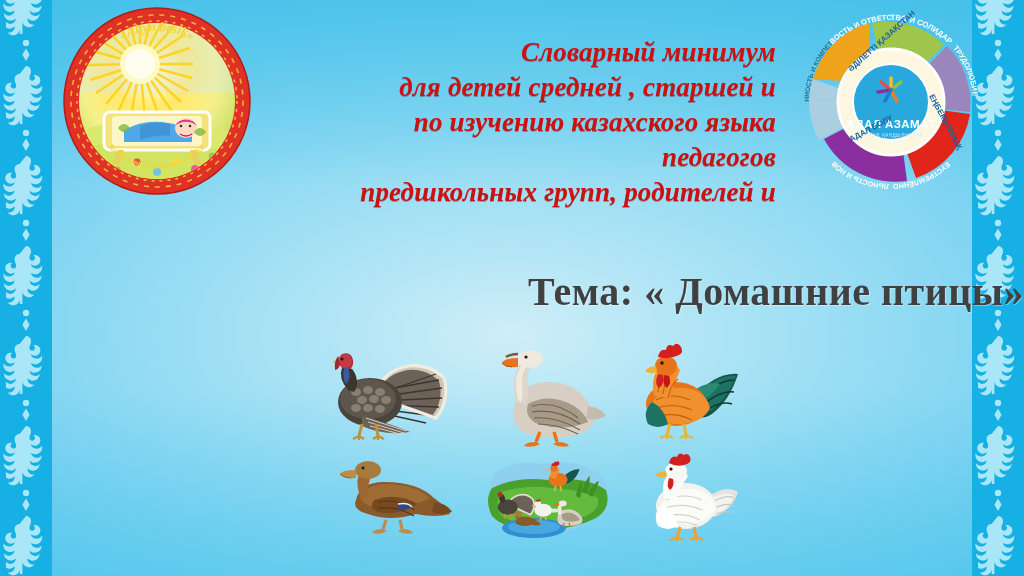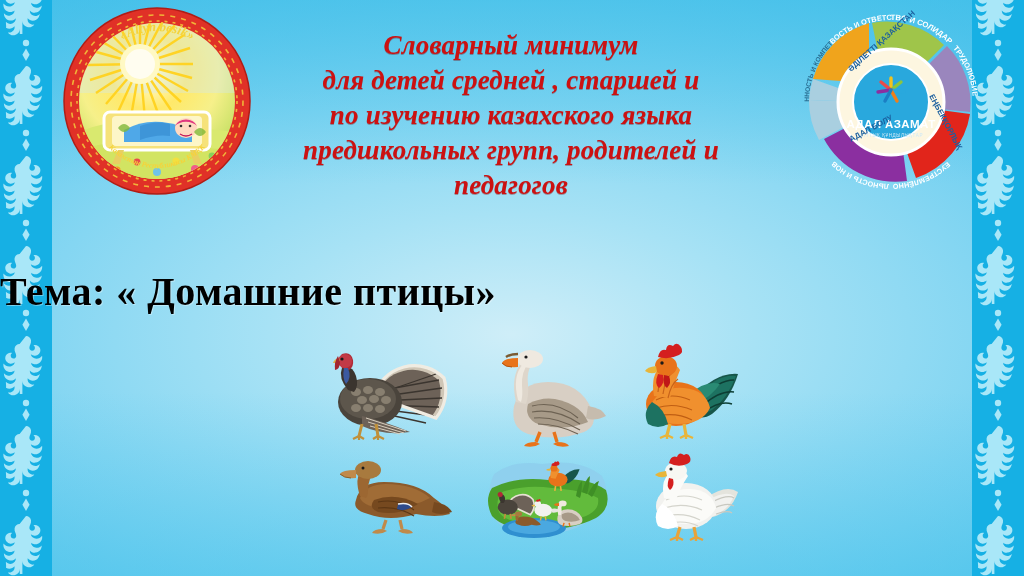--- a/index.html
+++ b/index.html
@@ -27,35 +27,35 @@
     position:absolute;top:0;bottom:0;width:52px;background:#16b0e4;overflow:hidden;
   }
   .border-strip.left{left:0;}
   .border-strip.right{right:0;}
   .border-strip .orn{
     position:absolute;left:0;top:-26px;width:52px;height:630px;
     background-repeat:repeat-y;background-size:52px 90px;
   }
   
   .title-block{
-    position:absolute;left:246px;top:28px;width:530px;
-    text-align:center;z-index:6;
+    position:absolute;left:246px;top:35px;width:530px;
+    text-align:right;z-index:6;
   }
   .title-line{
     color:#cc1111;
     font-family:"Liberation Serif", serif;
     font-weight:bold;font-style:italic;
     font-size:27px;line-height:35px;
     letter-spacing:.2px;
     text-shadow:0 1px 0 rgba(120,0,0,.35);
     white-space:nowrap;
   }
   .subtitle{
-    position:absolute;left:0;right:0;top:268px;text-align:left;z-index:6;
-    color:#000000;
+    position:absolute;left:0;right:0;top:268px;text-align:right;z-index:6;
+    color:#404040;
     font-family:"Liberation Serif", serif;
     font-weight:bold;font-size:40px;line-height:48px;
     letter-spacing:.5px;
     text-shadow:1px 1px 0 rgba(255,255,255,.35);
   }
   
   .emblem{position:absolute;z-index:7;}
   .emblem-left{left:62px;top:4px;width:190px;height:196px;}
   .emblem-right{left:789px;top:0px;width:205px;height:190px;}
   
@@ -296,22 +296,22 @@
         <text x="140" y="96" transform="rotate(62 140 96)">ЕҢБЕКҚОРЛЫҚ</text>
         <text x="62" y="142" transform="rotate(-28 62 142)">АДАЛ БОЛУ</text>
       </g>
     </svg>
   </div>
 
   <div class="title-block">
     <div class="title-line">Словарный минимум</div>
     <div class="title-line">для детей средней , старшей и</div>
     <div class="title-line">по изучению казахского языка</div>
+    <div class="title-line">педагогов</div>
     <div class="title-line">предшкольных групп, родителей  и</div>
-    <div class="title-line">педагогов</div>
   </div>
 
   <div class="subtitle">Тема: « Домашние птицы»</div>
 
   <div class="gallery">
 
     <div class="bird b-turkey">
       <svg width="140" height="100" viewBox="0 0 140 100">
 
         <g>

